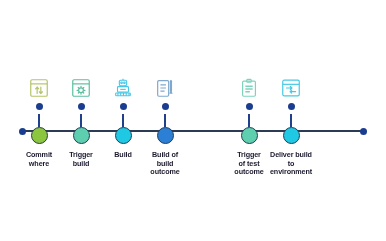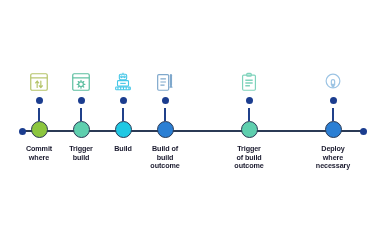--- a/index.html
+++ b/index.html
@@ -22,21 +22,21 @@
   }
   .stage-row {
     position: absolute;
     left: 0;
     top: 0;
     width: 386px;
     height: 241px;
   }
   .stage {
     position: absolute;
-    top: 70px;
+    top: 76px;
     width: 44px;
     display: flex;
     flex-direction: column;
     align-items: center;
   }
   .icon-box {
     width: 24px;
     height: 24px;
     display: flex;
     align-items: center;
@@ -189,34 +189,35 @@
           <rect x="5" y="4.5" width="14" height="16.5" rx="1.3"></rect>
           <rect x="9.5" y="2.5" width="5" height="3" rx="1"></rect>
           <path d="M8 10 L16 10 M8 13 L16 13 M8 16 L13 16" stroke-width="1.6"></path>
         </svg>
       </div>
       <div class="stem-wrap">
         <div class="smalldot"></div>
         <div class="stem"></div>
       </div>
       <div class="node" style="background:#5ecfae"></div>
-      <div class="label"><span>Trigger</span><br><span>of build</span><br><span>outcome</span></div>
-    </div>
-
-
-    <div class="stage" style="left:311px">
-      <div class="icon-box">
-        <svg width="22" height="22" viewBox="0 0 24 24" fill="none" stroke="#9cc4e4" stroke-width="1.3">
-          <circle cx="12" cy="11" r="7.5"></circle>
-          <path d="M10.2 11 C10.2 8.8 13.8 8.8 13.8 11 L13.8 14.5 L10.2 14.5 Z"></path>
-          <path d="M10.6 16 L13.4 16 M11.2 17.3 L12.8 17.3" stroke-linecap="round"></path>
-        </svg>
-      </div>
-      <div class="stem-wrap">
-        <div class="smalldot"></div>
-        <div class="stem"></div>
-      </div>
-      <div class="node" style="background:#2b7fd4"></div>
-      <div class="label"><span>Deploy</span><br><span>where</span><br><span>necessary</span></div>
-    </div>
+      <div class="label"><span>Trigger</span><br><span>of test</span><br><span>outcome</span></div>
+    </div>
+
+    <div class="stage" style="left:269px">
+      <div class="icon-box">
+        <svg width="22" height="22" viewBox="0 0 24 24" fill="none" stroke="#45c9e4" stroke-width="1.3">
+          <rect x="3" y="3.5" width="18" height="17" rx="1.5"></rect>
+          <line x1="3" y1="8" x2="21" y2="8"></line>
+          <path d="M7 12 L13 12 M13 12 L11.3 10.4 M13 12 L11.3 13.6" stroke-linecap="round"></path>
+          <path d="M17 16 L11 16 M11 16 L12.7 14.4 M11 16 L12.7 17.6" stroke-linecap="round"></path>
+        </svg>
+      </div>
+      <div class="stem-wrap">
+        <div class="smalldot"></div>
+        <div class="stem"></div>
+      </div>
+      <div class="node" style="background:#1fc8e3"></div>
+      <div class="label" style="width:66px"><span>Deliver build</span><br><span>to</span><br><span>environment</span></div>
+    </div>
+
 
   </div>
 </div>
 
 </body></html>

